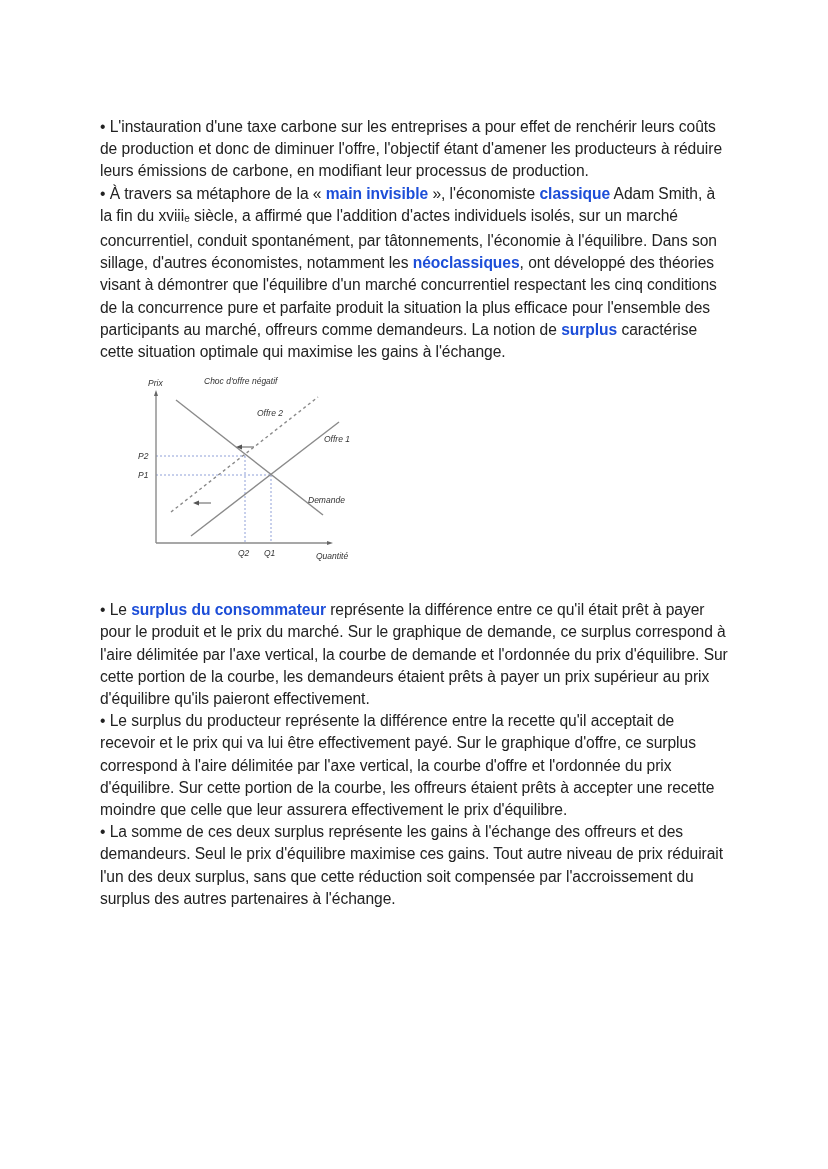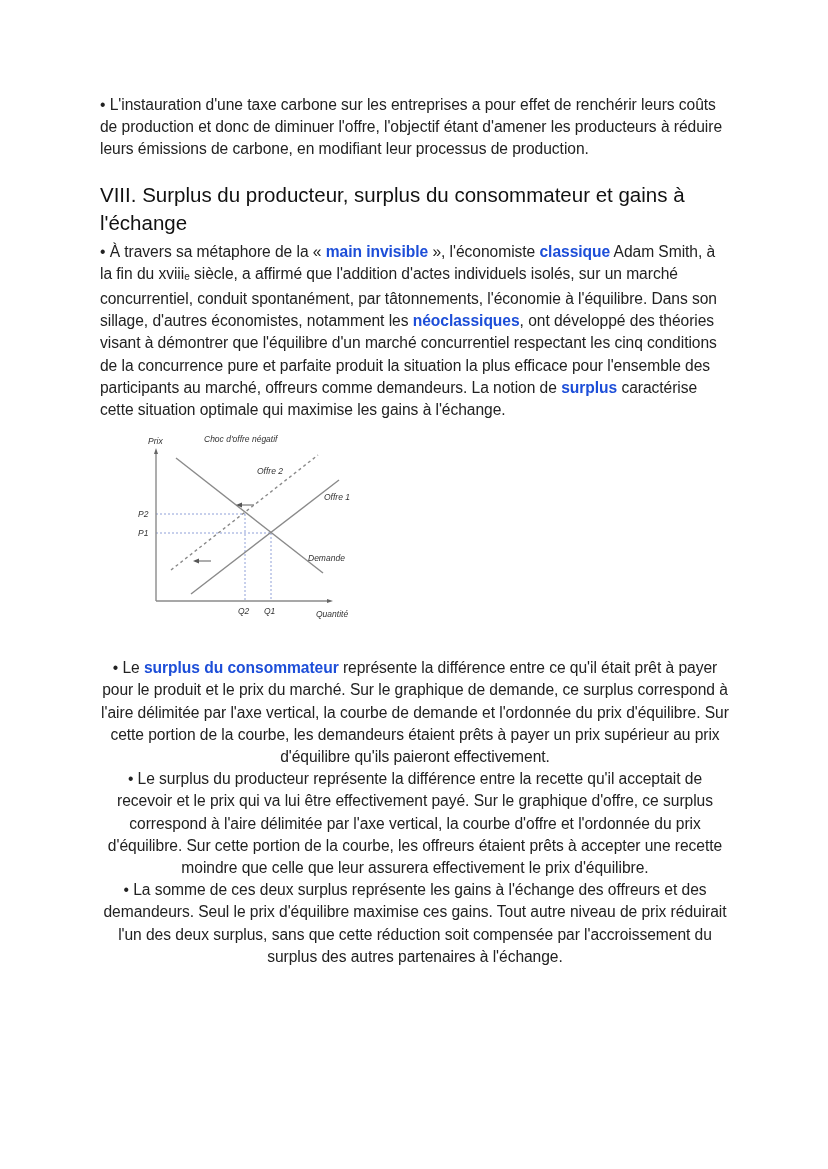--- a/index.html
+++ b/index.html
@@ -1,41 +1,40 @@
 <!DOCTYPE html>
 <html><head>
 <meta charset="utf-8">
 <style>
   html, body { margin: 0; padding: 0; }
   body {
     width: 828px; height: 1169px; background: #ffffff;
     position: relative; overflow: hidden;
     font-family: "Liberation Sans", sans-serif; color: #222222;
   }
-  .page { position: absolute; left: 100px; top: 94px; width: 630px; }
+  .page { position: absolute; left: 100px; top: 116px; width: 630px; }
   p.para { margin: 0; font-size: 15.6px; line-height: 22.2px; letter-spacing: -0.05px; }
   h2.heading {
     margin: 20px 0 4px 0; font-weight: normal; font-size: 20.5px; line-height: 28px; color: #111;
     width: 610px;
   }
   b { font-weight: bold; color: #1d4ed8; }
   .sup { font-size: 10px; vertical-align: -1px; }
   .chart { position: relative; width: 300px; height: 200px; margin: 14px 0 0 30px; font-style: italic; }
   .chart svg { display: block; }
   .chart text { font-family: "Liberation Sans", sans-serif; fill: #333; }
-  .lower { margin-top: 22px; text-align: center; }
+  .lower { margin-top: 22px; }
 </style>
 </head>
 <body>
 
 <div class="page">
 
   <p class="para">• L'instauration d'une taxe carbone sur les entreprises a pour effet de renchérir leurs coûts de production et donc de diminuer l'offre, l'objectif étant d'amener les producteurs à réduire leurs émissions de carbone, en modifiant leur processus de production.</p>
 
-  <h2 class="heading">VIII. Surplus du producteur, surplus du consommateur et gains à l'échange</h2>
 
   <p class="para"><span>• À travers sa métaphore de la « </span><b>main invisible</b><span> », l'économiste </span><b>classique</b><span> Adam Smith, à la fin du xviii</span><span class="sup">e</span><span> siècle, a affirmé que l'addition d'actes individuels isolés, sur un marché concurrentiel, conduit spontanément, par tâtonnements, l'économie à l'équilibre. Dans son sillage, d'autres économistes, notamment les </span><b>néoclassiques</b><span>, ont développé des théories visant à démontrer que l'équilibre d'un marché concurrentiel respectant les cinq conditions de la concurrence pure et parfaite produit la situation la plus efficace pour l'ensemble des participants au marché, offreurs comme demandeurs. La notion de </span><b>surplus</b><span> caractérise cette situation optimale qui maximise les gains à l'échange.</span></p>
 
   <div class="chart">
     <svg width="300" height="200" viewBox="0 0 300 200">
 
       <g stroke="#8fa0d8" stroke-width="1" stroke-dasharray="2,2" fill="none">
         <line x1="26" y1="79" x2="115" y2="79"></line>
         <line x1="26" y1="98" x2="141" y2="98"></line>
         <line x1="115" y1="79" x2="115" y2="166"></line>

